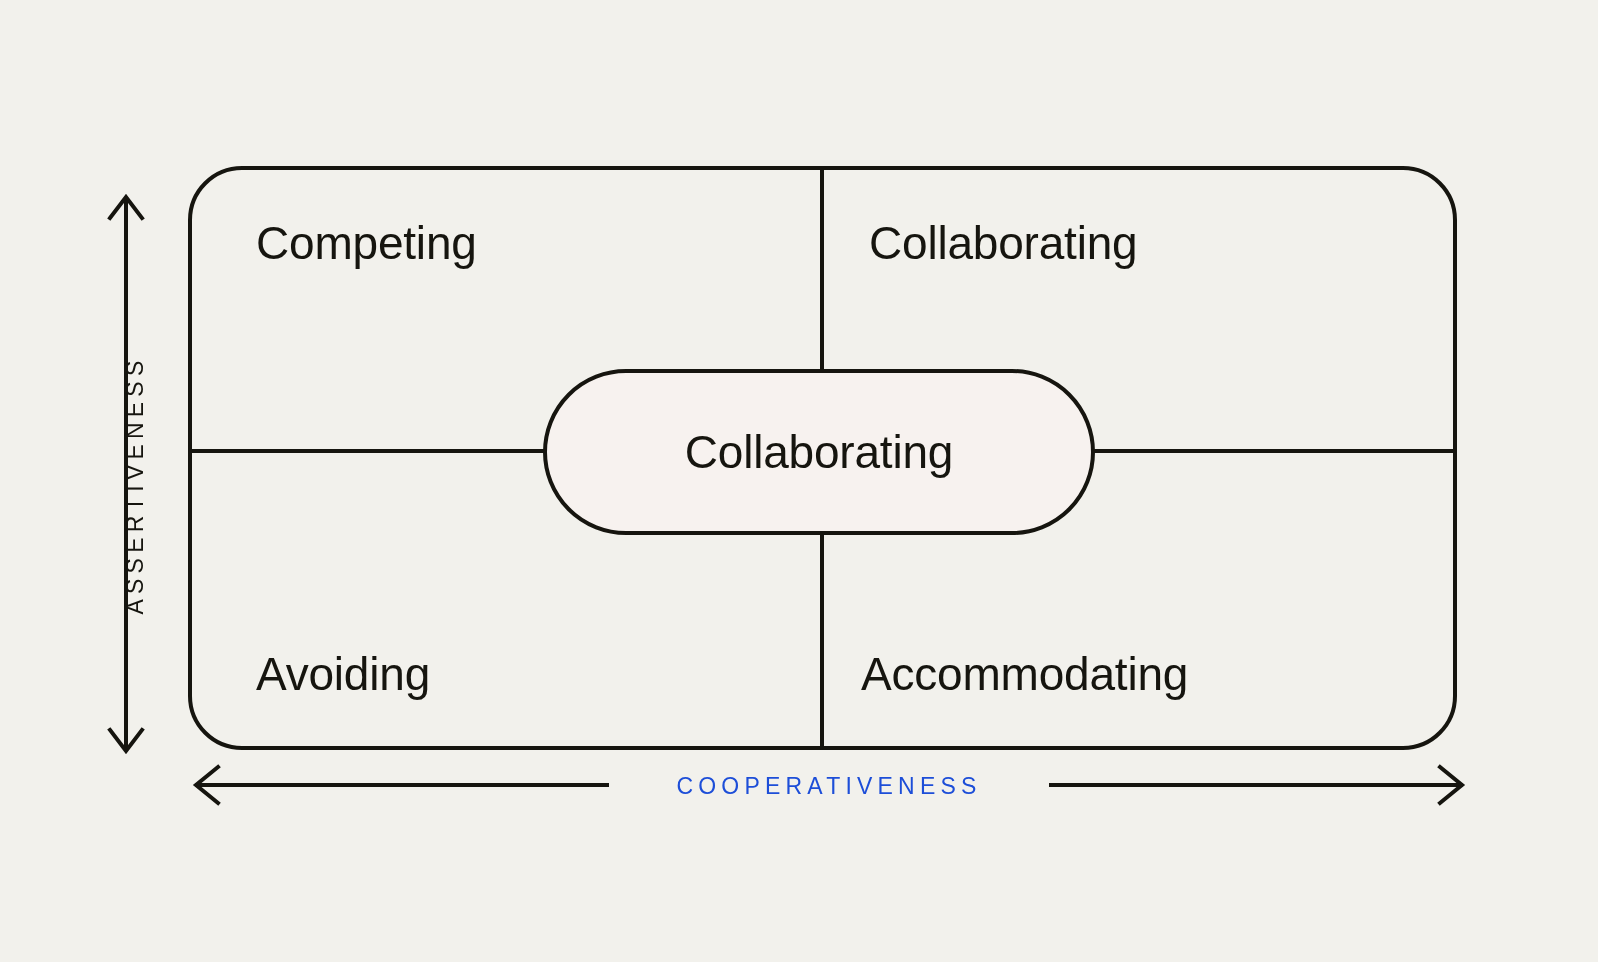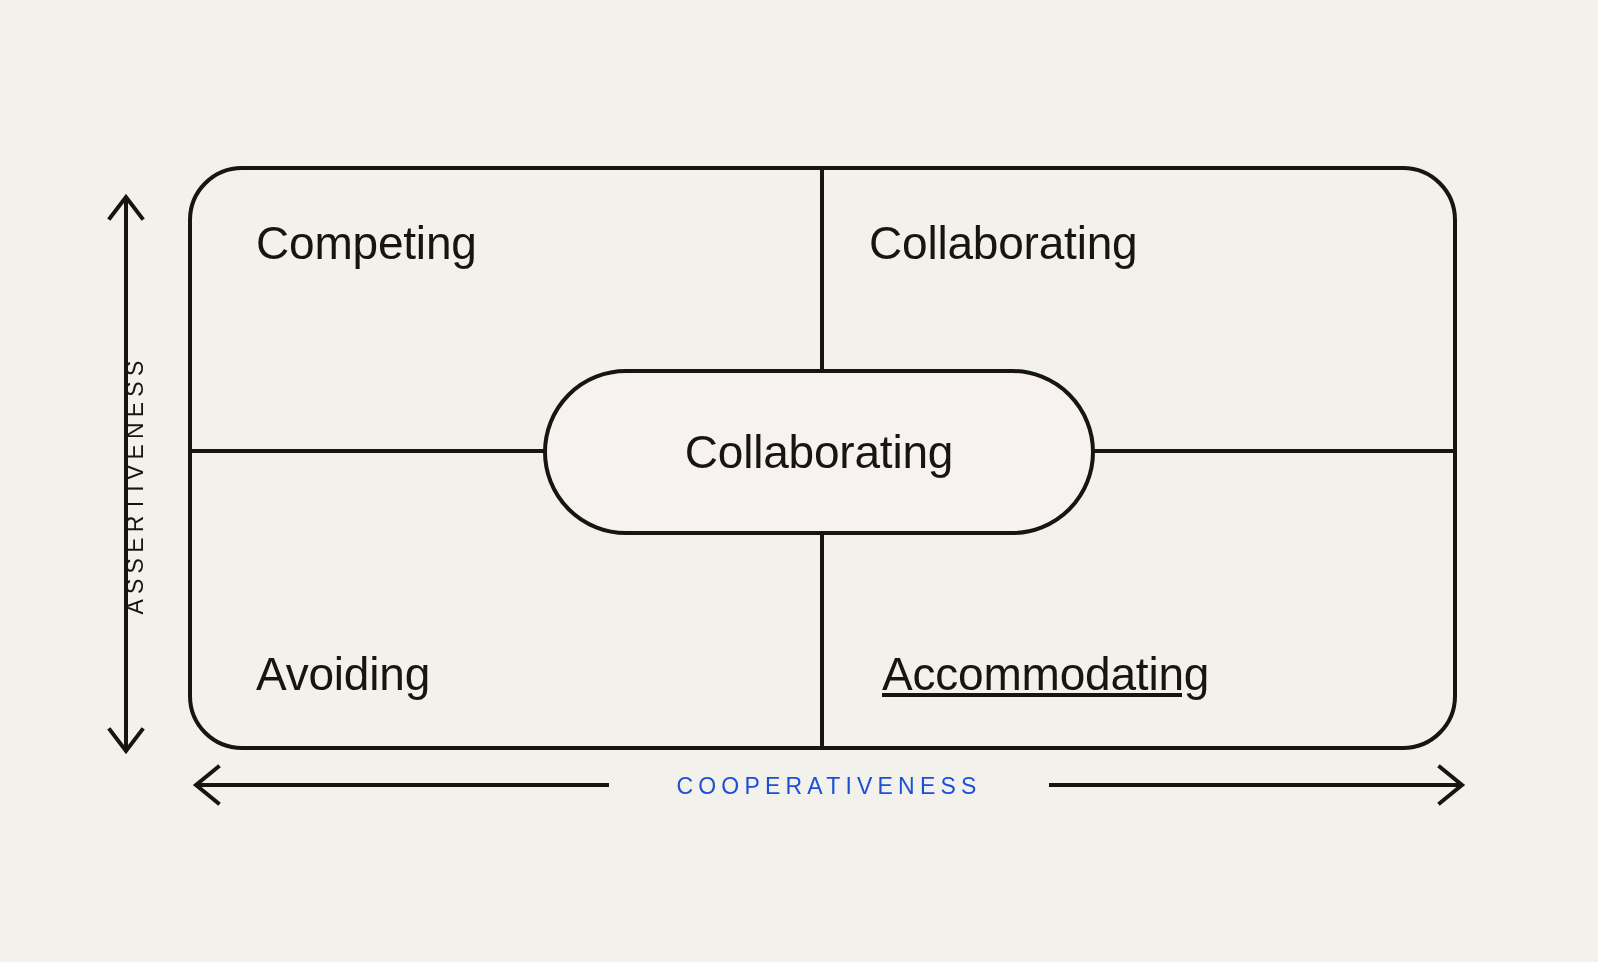--- a/index.html
+++ b/index.html
@@ -34,21 +34,21 @@
     font-size: 46px;
     font-weight: 400;
     letter-spacing: -0.2px;
     color: #16150f;
     white-space: nowrap;
     line-height: 1;
   }
   #label-competing   { left: 256px; top: 220px; }
   #label-collaborating { left: 869px; top: 220px; }
   #label-avoiding    { left: 256px; top: 651px; }
-  #label-accommodating { left: 882px; top: 651px; text-decoration: underline; }
+  #label-accommodating { left: 861px; top: 651px; }
   #label-compromising {
     position: absolute;
     left: 545px;
     top: 371px;
     width: 548px;
     height: 162px;
     display: flex;
     align-items: center;
     justify-content: center;
     font-family: "Liberation Sans", sans-serif;

